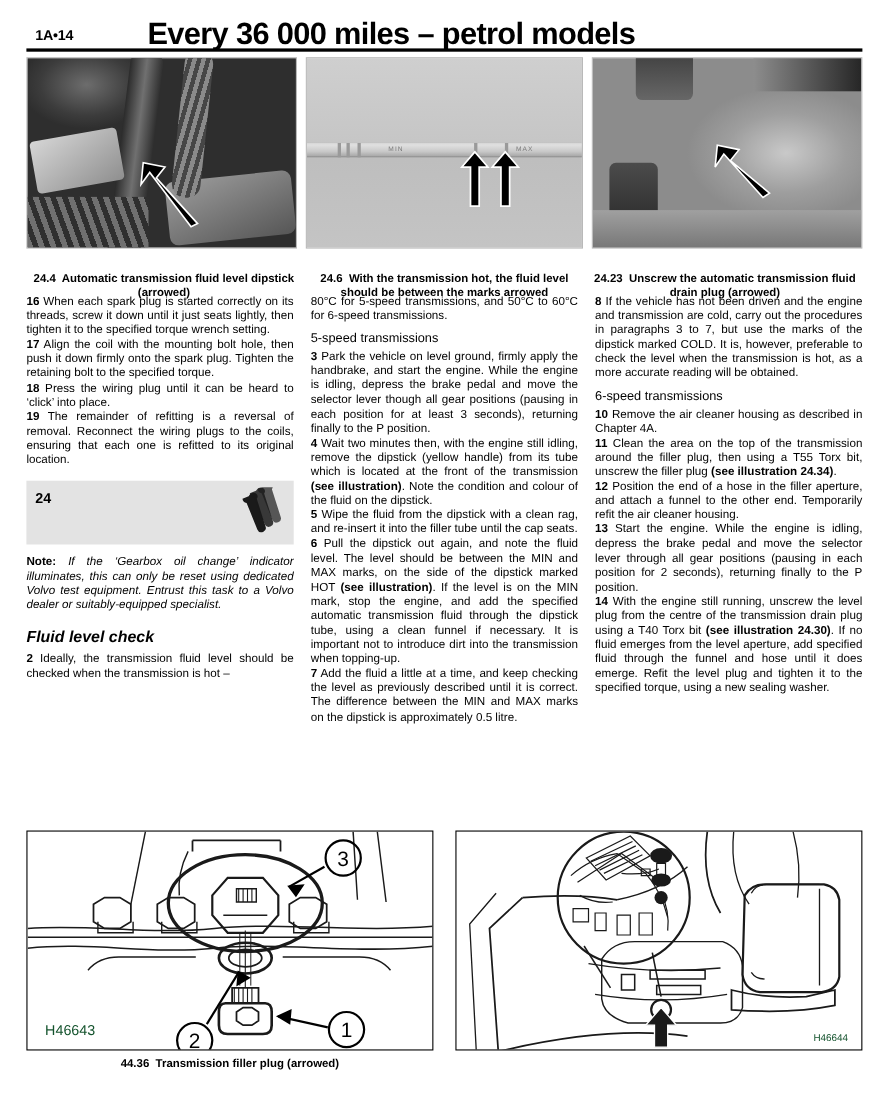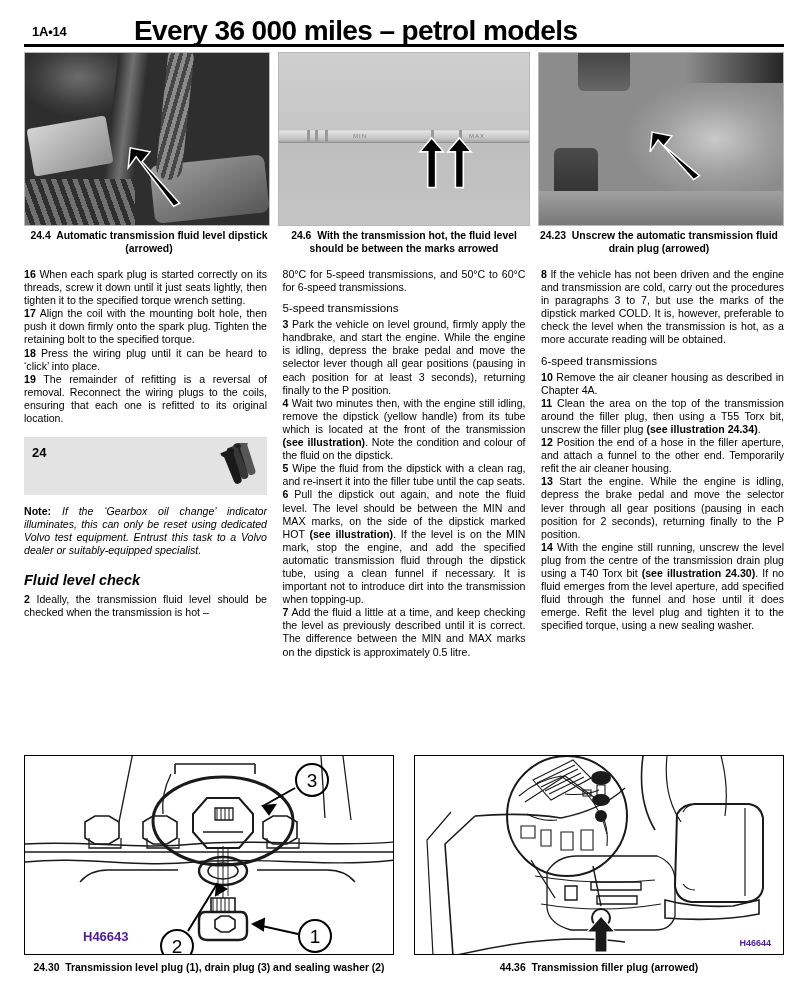--- a/index.html
+++ b/index.html
@@ -99,21 +99,21 @@
   .ph3 .bore2 { position:absolute; left:16%; top:-6%; width:52px; height:48px;
      background: linear-gradient(180deg,#3c3c3c,#676767); border-radius:6px; }
   .ph3 .sump { position:absolute; left:0; bottom:0; width:100%; height:34px;
      background: linear-gradient(180deg,#a0a0a0,#787878); }
 
   
   .arrow-svg { position:absolute; left:0; top:0; width:100%; height:100%; }
 
   
   .caption-row {
-    position:absolute; left:24px; top:230px; width:760px;
+    position:absolute; left:24px; top:248px; width:760px;
     display:flex; justify-content:space-between;
   }
   .caption {
     width: 250px; text-align:center;
     font-size:10.4px; font-weight:bold; line-height:12.6px;
   }
 
   
   .columns {
     position:absolute; left:24px; top:268px; width:760px; height:484px;
@@ -162,21 +162,21 @@
   }
 
   
   .fig-row {
     position:absolute; left:24px; top:755px; width:760px; height:200px;
     display:flex; justify-content:space-between;
   }
   .fig { width: 370px; height: 200px; border:1px solid #000; position:relative;
          background:#fff; overflow:hidden; }
   .fig-ref {
-    position:absolute; font-size:13px; font-weight:bold; color:#4c1d95;margin-left:42px;
+    position:absolute; font-size:13px; font-weight:normal; color:#14532d;
   }
   .fig-ref.left { left: 16px; bottom: 10px; }
   .fig-ref.right { right: 12px; bottom: 6px; font-size: 9px; }
 
   .fig-caption-row {
     position:absolute; left:24px; top:962px; width:760px;
     display:flex; justify-content:space-between;
   }
   .fig-caption { width: 370px; text-align:center;
     font-size:10.4px; font-weight:bold; line-height:12.6px; }
@@ -406,20 +406,16 @@
       </g>
 
       <path d="M180 196 L 180 176 L 172 176 L 186 160 L 200 176 L 192 176 L 192 196 Z" fill="#1a1a1a" stroke="#fff" stroke-width="1.2"></path>
     </svg>
     <span class="fig-ref right">H46644</span>
   </div>
 </div>
 
 <div class="fig-caption-row">
   <div class="fig-caption">
-    <span>24.30</span>&nbsp;
-    <span>Transmission level plug (1), drain plug (3) and sealing washer (2)</span>
-  </div>
-  <div class="fig-caption">
     <span>44.36</span>&nbsp;
     <span>Transmission filler plug (arrowed)</span>
   </div>
 </div>
 
 </body></html>

